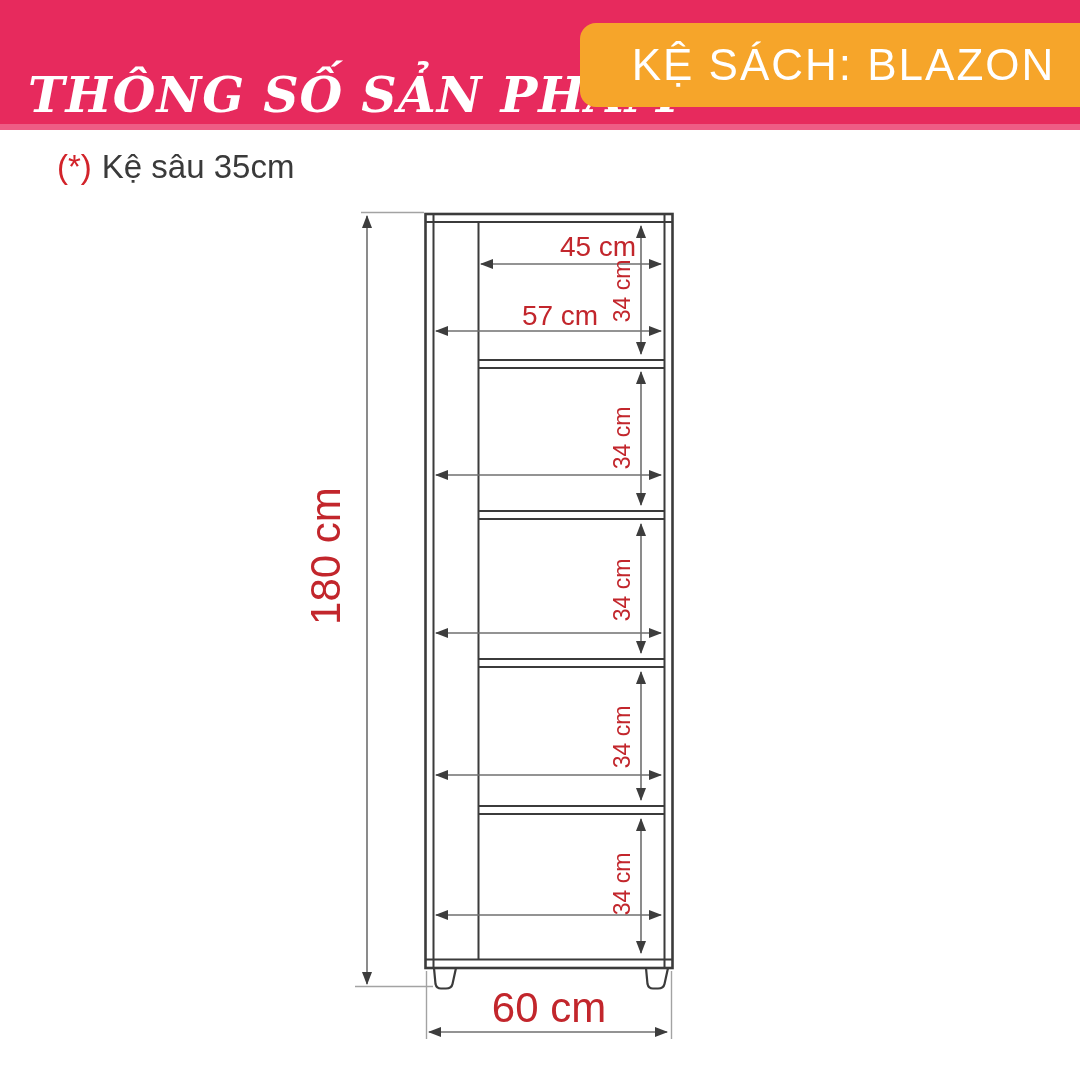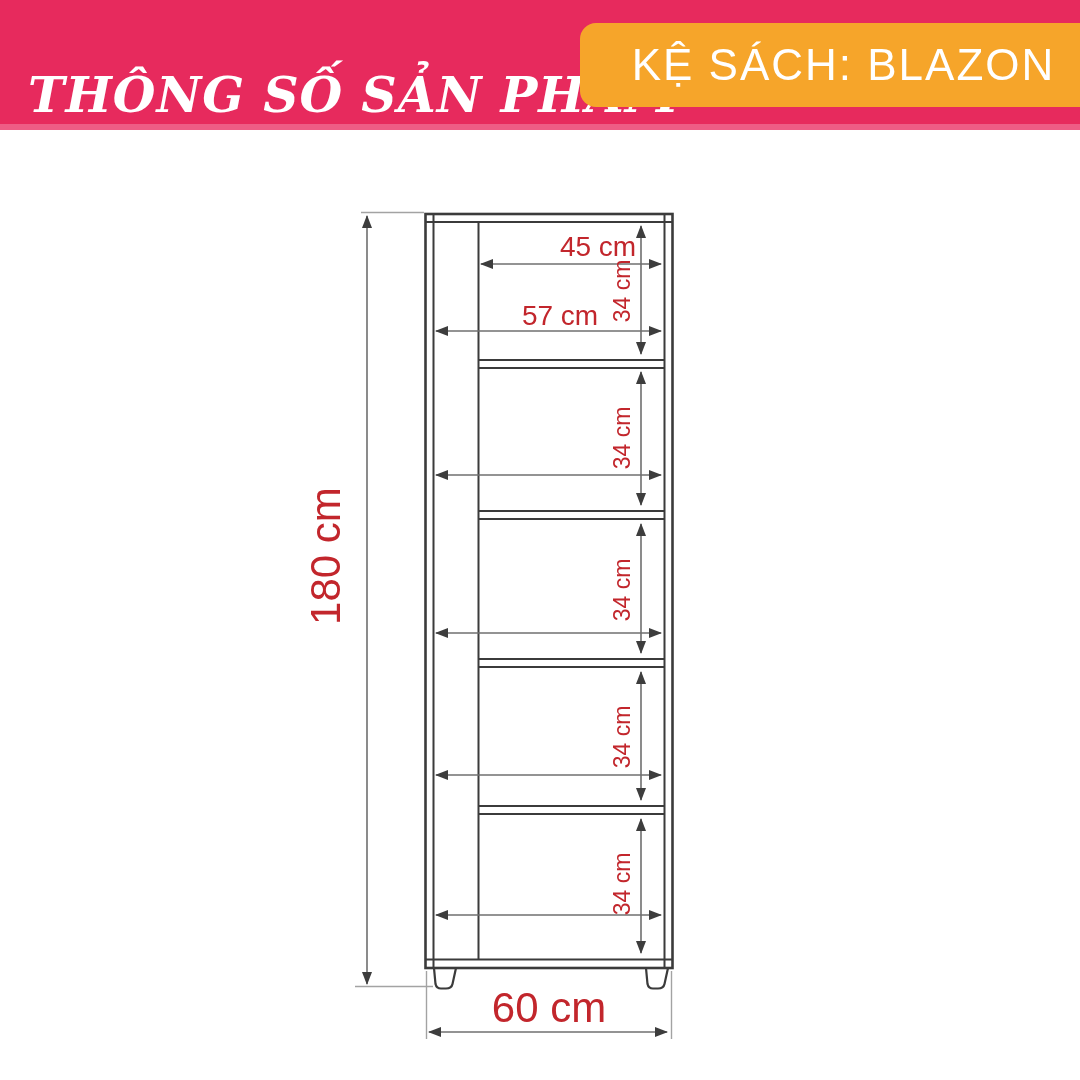--- a/index.html
+++ b/index.html
@@ -44,20 +44,23 @@
 </head>
 <body>
 
 <div class="stage">
 
   <header class="header">
     <h1 class="title">THÔNG SỐ SẢN PHẨM</h1>
     <div class="badge">KỆ SÁCH: BLAZON</div>
   </header>
 
+  <div class="note">
+    <span class="star">(*)</span><span>Kệ sâu 35cm</span>
+  </div>
 
   <svg class="drawing" viewBox="0 0 1080 1080">
     <defs>
       <marker id="arrE" viewBox="0 0 13 10" refX="12" refY="5" markerWidth="13" markerHeight="10" markerUnits="userSpaceOnUse" orient="auto-start-reverse">
         <path d="M0,0 L13,5 L0,10 Z" fill="#3d3d3d"></path>
       </marker>
     </defs>
 
     <g fill="none" stroke="#3b3b3b" stroke-width="2">
       <rect x="425.5" y="214" width="247" height="754" stroke-width="2.6"></rect>

